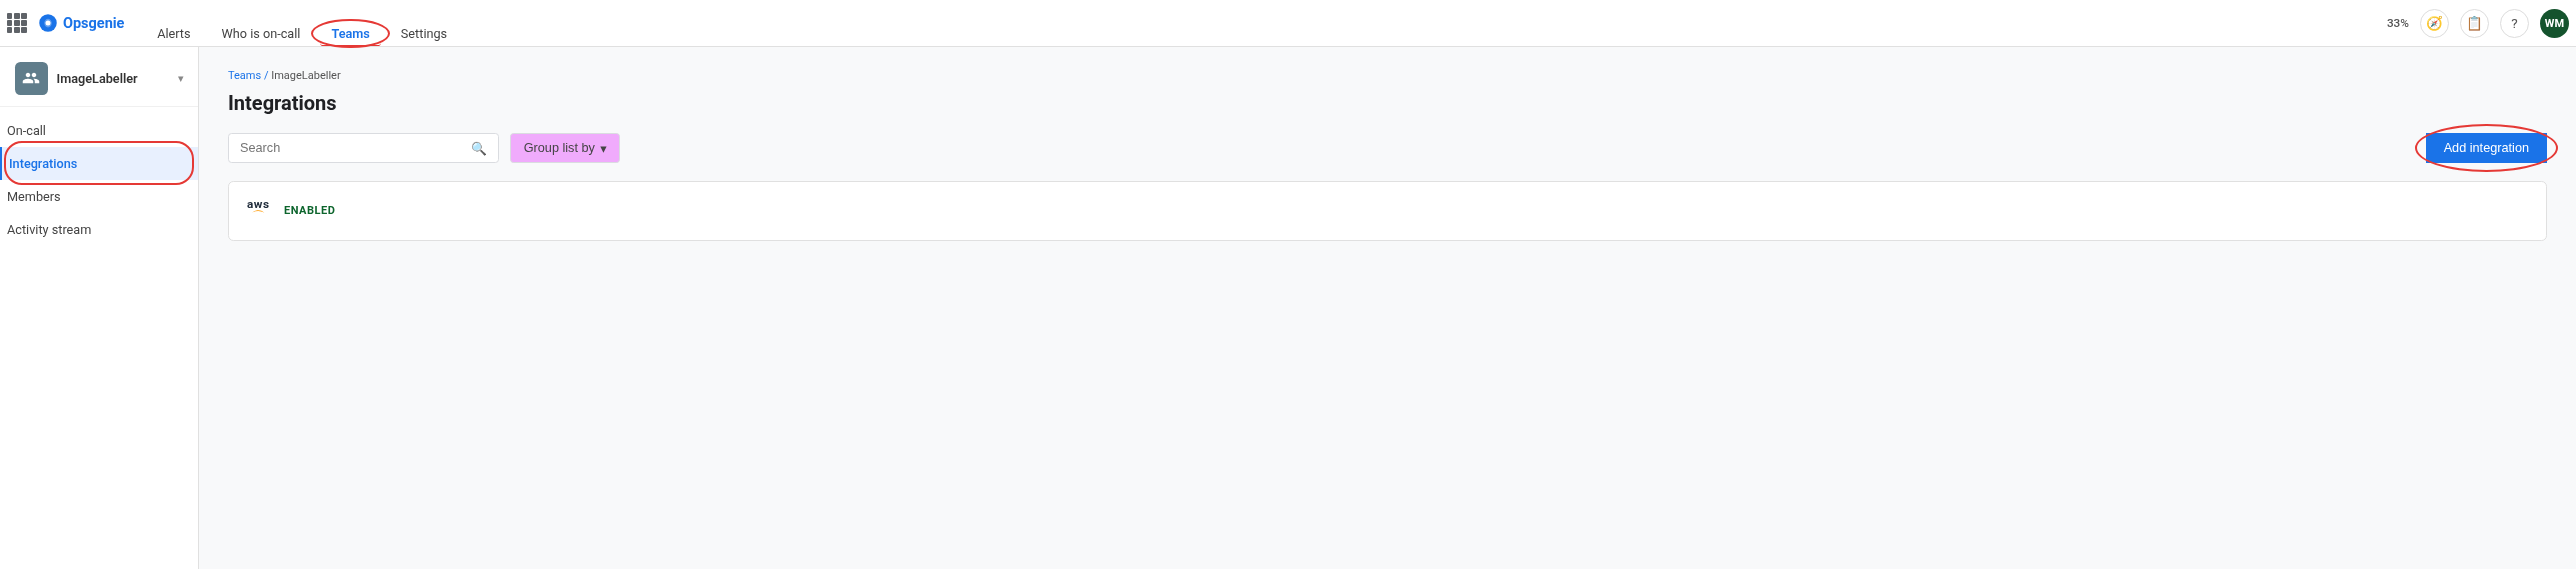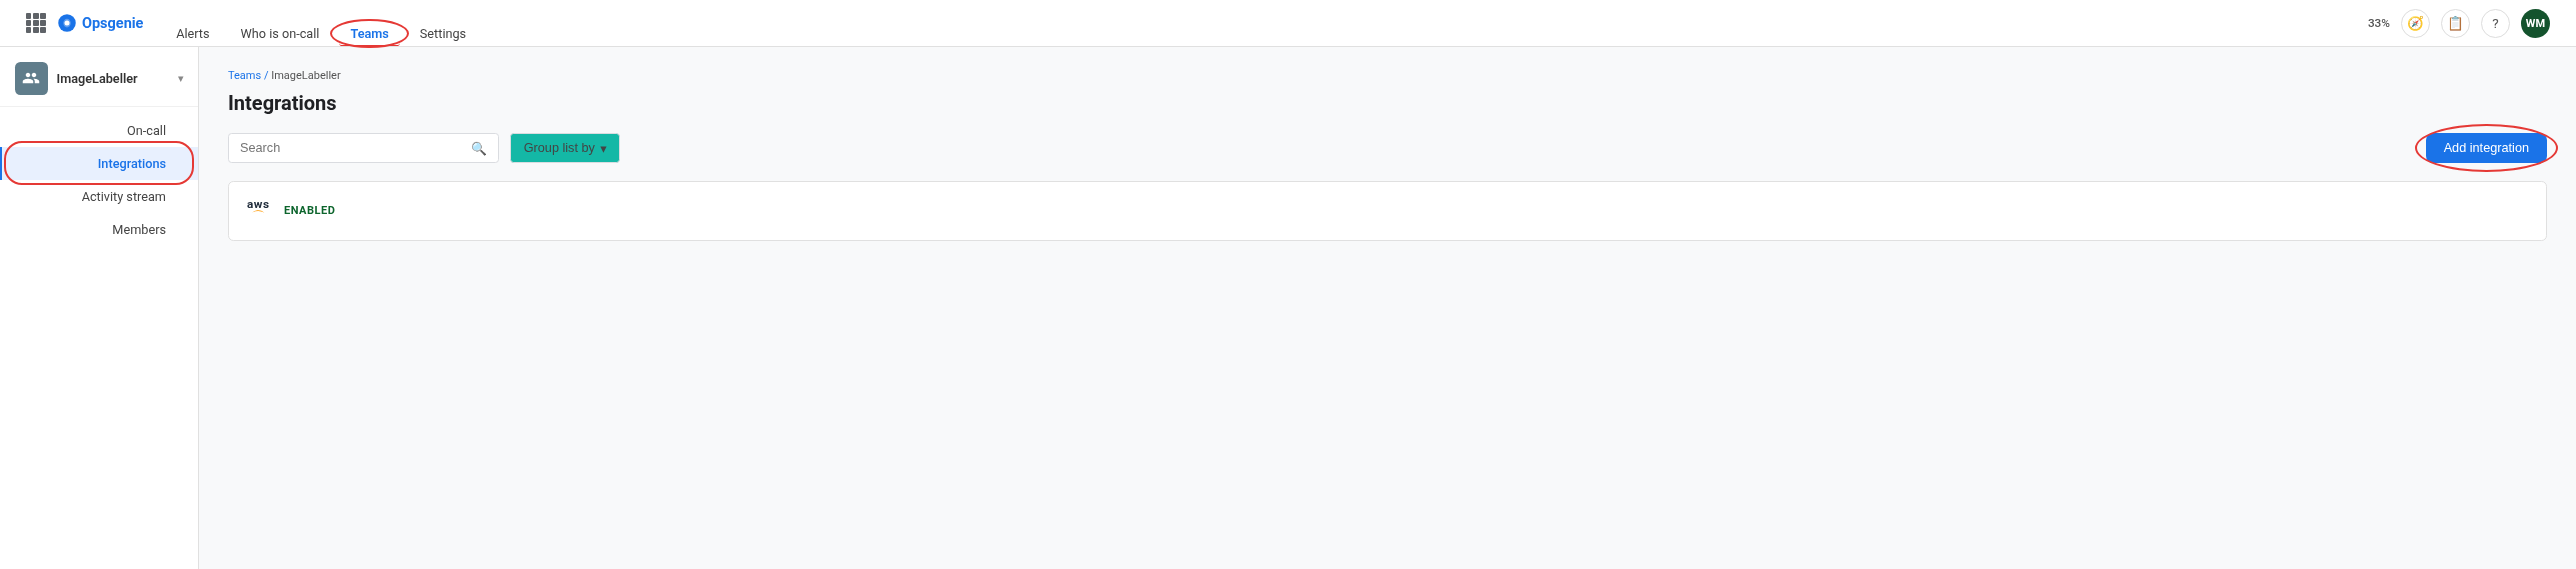--- a/index.html
+++ b/index.html
@@ -2,21 +2,21 @@
 <html style="font-size:14.5px"><head>
   <meta charset="utf-8">
   <style>
     * { box-sizing: border-box; margin: 0; padding: 0; }
     body { font-family: -apple-system, BlinkMacSystemFont, 'Segoe UI', Roboto, sans-serif; background: #f5f5f5; color: #333; font-size: 12.7px; }
 
     
     .top-nav {
       display: flex; align-items: center; background: #fff;
       border-bottom: 0.9px solid #e0e0e0; height: 47px;
-      padding: 0 26px; gap: 7.2px;
+      padding: 0 7px; gap: 7.2px;
     }
     .nav-grid-icon { display: grid; grid-template-columns: repeat(3,5.4px); grid-template-rows: repeat(3,5.4px); gap: 1.8px; cursor: pointer; margin-right: 3.6px; }
     .nav-grid-icon span { width: 5.4px; height: 5.4px; background: #5f6368; border-radius: 0.9px; display: block; }
     .nav-logo { display: flex; align-items: center; gap: 5.4px; font-weight: 700; font-size: 14.5px; color: #1a73e8; margin-right: 14.5px; }
     .nav-logo-icon { width: 20px; height: 20px; }
     .nav-links { display: flex; align-items: center; gap: 9px; flex: 1; margin-top: 21px; }
     .nav-link { padding: 5.4px 11px; font-size: 12.7px; color: #444; text-decoration: none; border-radius: 3.6px; cursor: pointer; white-space: nowrap; }
     .nav-link.active { color: #1a73e8; font-weight: 600; position: relative; border-bottom: 1.8px solid #e53935; padding-bottom: 3.6px; }
     .nav-link.active::after { content: ''; position: absolute; bottom: -1.8px; left: 0; right: 0; }
     .nav-right { display: flex; align-items: center; gap: 11px; }
@@ -40,23 +40,23 @@
     .sidebar-team-header {
       display: flex; align-items: center; gap: 9px;
       padding: 14.5px 14.5px 11px; border-bottom: 0.9px solid #f0f0f0;
       cursor: pointer;
     }
     .team-icon { width: 33px; height: 33px; background: #607d8b; border-radius: 5.4px; display: flex; align-items: center; justify-content: center; color: #fff; font-size: 14.5px; flex-shrink: 0; }
     .team-name { font-weight: 600; font-size: 12.7px; color: #333; flex: 1; }
     .chevron-down { color: #888; font-size: 11px; }
     .sidebar-nav { display: flex; flex-direction: column; padding: 7.2px 0; }
     .sidebar-item {
-      padding: 9px 32px; font-size: 12.7px; color: #444;
+      padding: 9px 7px; font-size: 12.7px; color: #444;
       cursor: pointer; border-radius: 0; text-decoration: none;
-      display: block; position: relative; text-align: right;
+      display: block; position: relative;
     }
     .sidebar-item.active {
       background: #e8f0fe; color: #1a73e8; font-weight: 500;
       border-left: 2.7px solid #1a73e8;
     }
     
     .integrations-wrapper { position: relative; }
     .integrations-circle { position: absolute; top: -5.4px; left: 3.6px; right: 3.6px; bottom: -5.4px; border: 2.3px solid #e53935; border-radius: 18px; pointer-events: none; }
 
     
@@ -70,28 +70,28 @@
     .search-box {
       display: flex; align-items: center; gap: 7.2px;
       border: 0.9px solid #dadce0; border-radius: 3.6px; padding: 6.3px 11px;
       background: #fff; width: 271px;
     }
     .search-box input { border: none; outline: none; font-size: 12.7px; color: #555; background: transparent; width: 100%; }
     .search-icon { color: #888; font-size: 12.7px; }
     .group-btn {
       display: flex; align-items: center; gap: 5.4px;
       border: 0.9px solid #dadce0; border-radius: 3.6px; padding: 6.3px 12.7px;
-      background: #14b8a6; font-size: 12.7px; color: #444; cursor: pointer;
+      background: #f0abfc; font-size: 12.7px; color: #444; cursor: pointer;
     }
 
     
     .add-integration-btn {
       margin-left: auto;
       background: #1a73e8; color: #fff; border: none;
-      border-radius: 7px; padding: 8.1px 18px;
+      border-radius: 0; padding: 8.1px 18px;
       font-size: 12.7px; font-weight: 500; cursor: pointer;
       white-space: nowrap; position: relative;
     }
     .btn-circle { position: absolute; top: -9px; left: -11px; right: -11px; bottom: -9px; border: 2.3px solid #e53935; border-radius: 50%; pointer-events: none; }
 
     
     .integrations-list { display: flex; flex-direction: column; gap: 0; text-align: right; }
     .integration-card {
       background: #fff; border: 0.9px solid #e0e0e0; border-radius: 5.4px;
       display: flex; align-items: center; padding: 14.5px 18px;
@@ -169,22 +169,22 @@
     </div>
 
     <nav class="sidebar-nav">
       <a class="sidebar-item">On-call</a>
 
       <div class="integrations-wrapper">
         <a class="sidebar-item active">Integrations</a>
         <div class="integrations-circle"></div>
       </div>
 
+      <a class="sidebar-item">Members</a>
       <a class="sidebar-item">Activity stream</a>
-      <a class="sidebar-item">Members</a>
     </nav>
   </aside>
 
   <main class="main-content">
 
     <div class="breadcrumb">
       <span>Teams</span>
       <span> / </span>
       <span style="color:#555; cursor:default;">ImageLabeller</span>
     </div>

